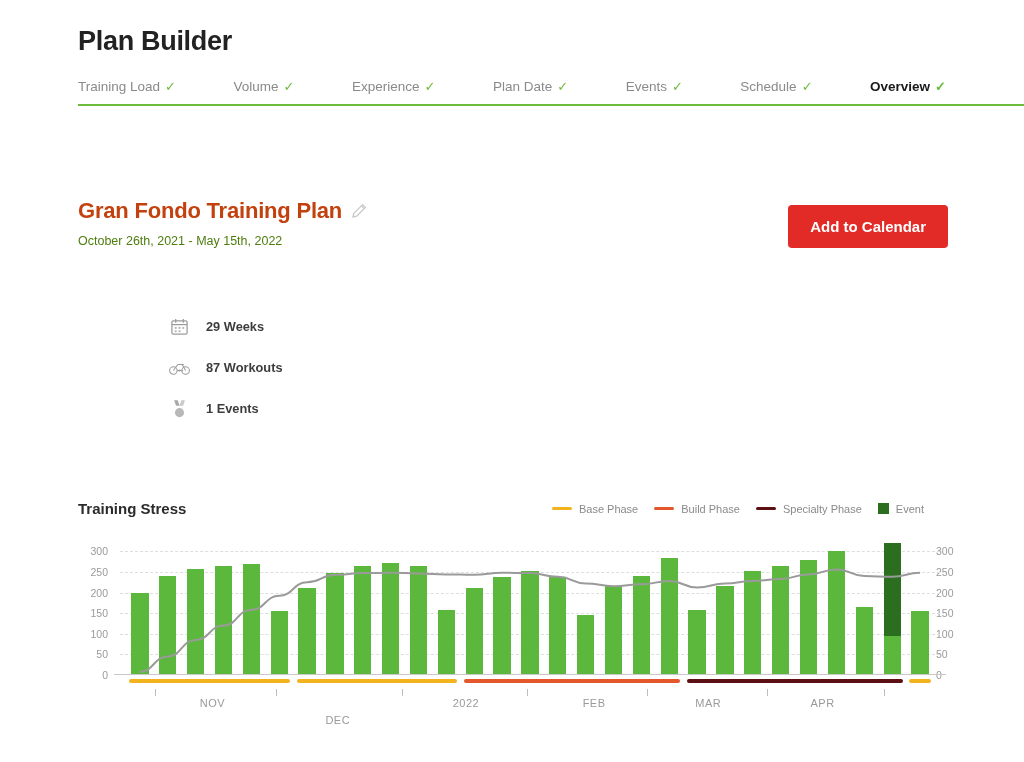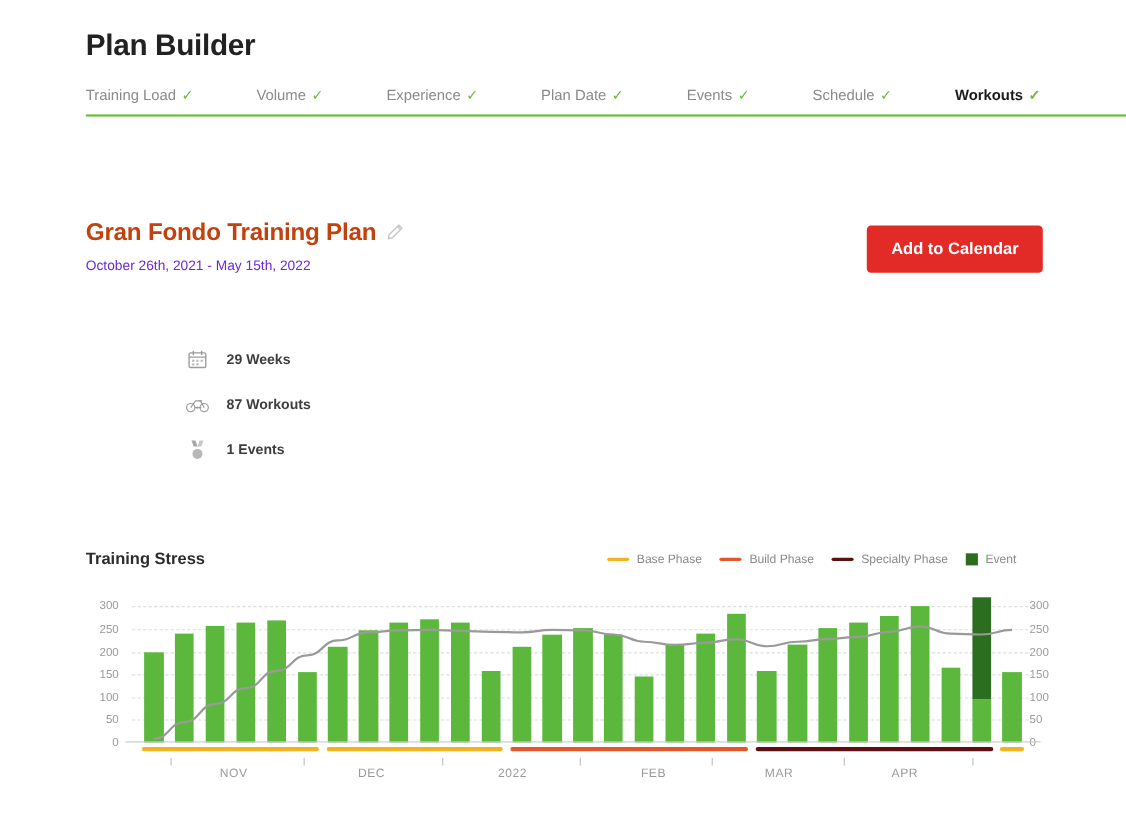--- a/index.html
+++ b/index.html
@@ -37,21 +37,21 @@
   .nav-item.active { color: #1a1a1a; font-weight: bold; }
   .nav-check { color: #6cbb3c; font-size: 13px; line-height: 1; }
   .nav-spacer { flex: 1 1 auto; }
 
   
   .plan-block { position: absolute; left: 78px; top: 198px; width: 870px; }
   .plan-row { display: flex; justify-content: space-between; align-items: flex-start; }
   .plan-title-wrap { display: flex; align-items: center; gap: 9px; }
   .plan-title { font-size: 22px; font-weight: bold; color: #c2410c; letter-spacing: -0.2px; }
   .pencil-icon { display: inline-block; width: 16px; height: 16px; opacity: .55; }
-  .plan-dates { font-size: 12.5px; color: #6d28d9; margin-top: 10px; }
+  .plan-dates { font-size: 12.5px; color: #4d7c0f; margin-top: 10px; }
 
   .cal-btn {
     background: #e22a26; color: #fff; border: none;
     font-size: 15px; font-weight: bold;
     padding: 13px 22px; border-radius: 4px; cursor: pointer;
     font-family: "Liberation Sans", sans-serif;
     margin-top: 7px;
   }
 
   
@@ -136,21 +136,21 @@
           <span>Events</span>
           <span class="nav-check">✓</span>
         </div>
         <div class="nav-spacer"></div>
         <div class="nav-item">
           <span>Schedule</span>
           <span class="nav-check">✓</span>
         </div>
         <div class="nav-spacer"></div>
         <div class="nav-item active">
-          <span>Workouts</span>
+          <span>Overview</span>
           <span class="nav-check">✓</span>
         </div>
       </div>
   </div>
 
   <div class="plan-block">
     <div class="plan-row">
       <div>
         <div class="plan-title-wrap">
           <div class="plan-title">Gran Fondo Training Plan</div>
@@ -371,21 +371,21 @@
         </div>
       <div class="month-row" id="months">
           <div class="month-tick" style="left: 29.2552px;"></div>
           <div class="month-tick" style="left: 150.455px;"></div>
           <div class="month-tick" style="left: 275.834px;"></div>
           <div class="month-tick" style="left: 401.214px;"></div>
           <div class="month-tick" style="left: 521.021px;"></div>
           <div class="month-tick" style="left: 640.828px;"></div>
           <div class="month-tick" style="left: 757.848px;"></div>
           <div class="month-label" style="left: 86.3724px;">NOV</div>
-          <div class="month-label" style="left: 211.752px;">DEC</div>
+          <div class="month-label" style="left: 211.752px; margin-top: 17px;">DEC</div>
           <div class="month-label" style="left: 339.917px;">2022</div>
           <div class="month-label" style="left: 468.083px;">FEB</div>
           <div class="month-label" style="left: 582.317px;">MAR</div>
           <div class="month-label" style="left: 696.552px;">APR</div>
         </div>
     </div>
   </div>
 </div>
 
 </body></html>

